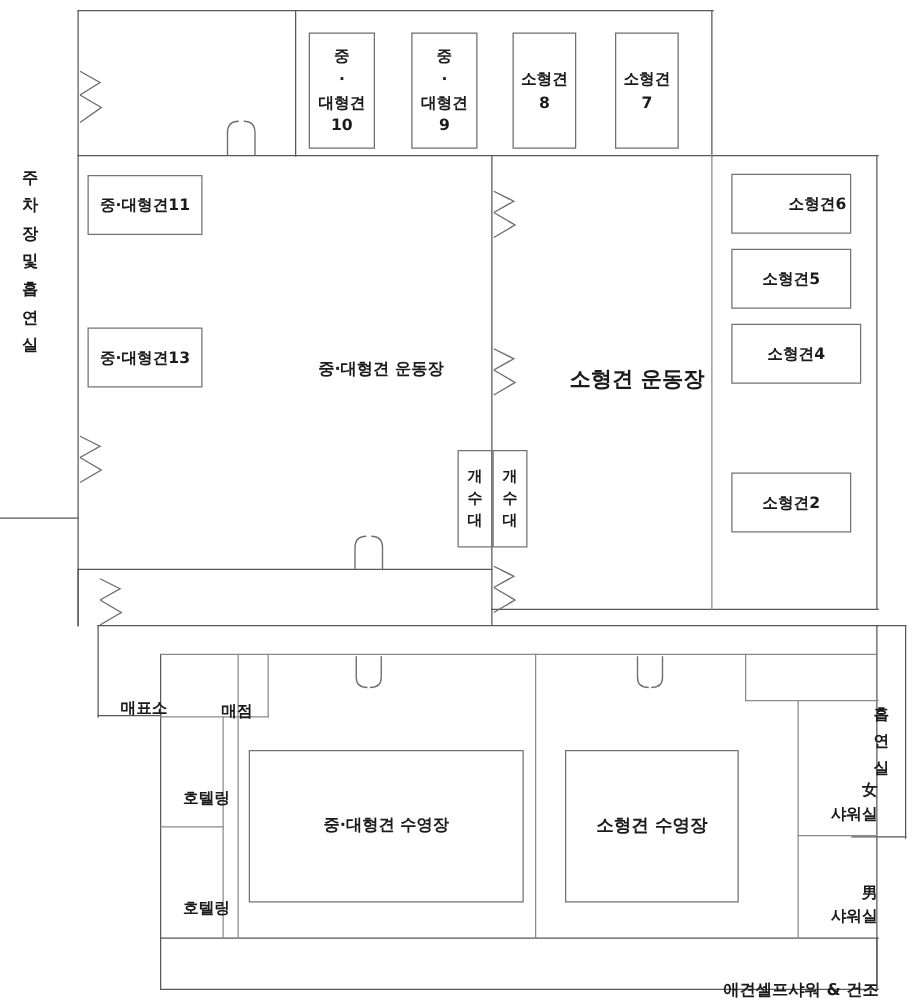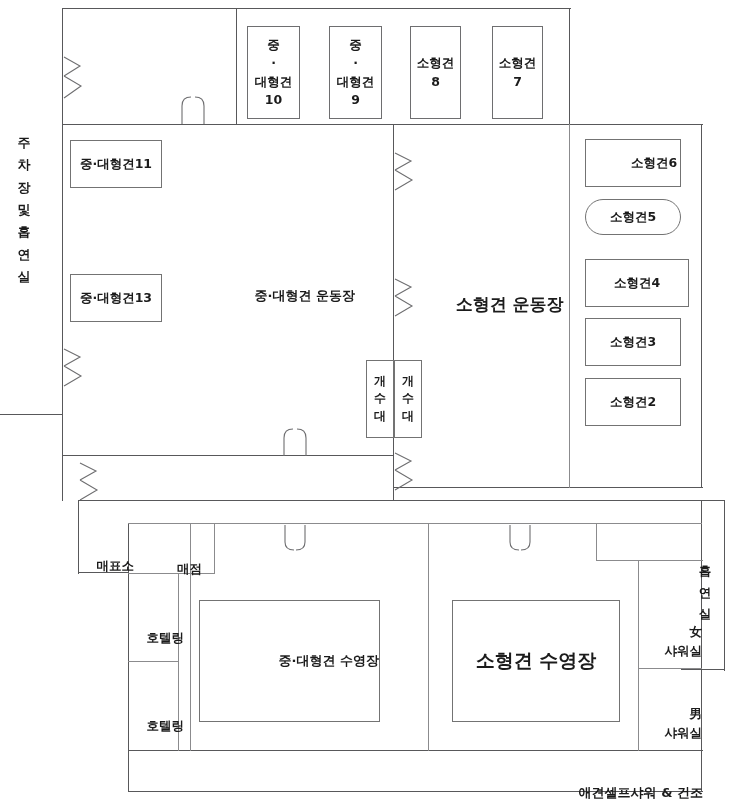--- a/index.html
+++ b/index.html
@@ -178,39 +178,36 @@
   <div class="box box-dark" style="left:492px; top:26px; width:51px; height:93px; font-size:12.5px;">
     <span style="white-space:pre-line;">소형견
 7</span>
   </div>
 
   <div class="box" style="left:70px; top:140px; width:92px; height:48px; font-size:12.5px;">
     <span>중·대형견11</span>
   </div>
 
 
-  <div class="box" style="left:70px; top:274px; width:92px; height:48px; font-size:12.5px;">
+  <div class="box" style="left:70px; top:262px; width:92px; height:48px; font-size:12.5px;">
     <span>중·대형견13</span>
   </div>
 
   <div class="box" style="left:585px; top:139px; width:96px; height:48px; font-size:12.5px;padding-left:42px;">
     <span>소형견6</span>
   </div>
 
-  <div class="box" style="left:585px; top:199px; width:96px; height:36px; font-size:12.5px;border-radius:19px;">
+  <div class="box" style="left:585px; top:199px; width:96px; height:48px; font-size:12.5px;">
     <span>소형견5</span>
   </div>
 
   <div class="box" style="left:585px; top:259px; width:104px; height:48px; font-size:12.5px;">
     <span>소형견4</span>
   </div>
 
-  <div class="box" style="left:585px; top:318px; width:96px; height:48px; font-size:12.5px;">
-    <span>소형견3</span>
-  </div>
 
   <div class="box" style="left:585px; top:378px; width:96px; height:48px; font-size:12.5px;">
     <span>소형견2</span>
   </div>
 
 
   <div class="label" style="left:200px; top:266px; width:155px; font-size:13px;">
     <span>중·대형견 운동장</span>
   </div>
 
@@ -296,25 +293,25 @@
   </div>
 
   <div class="label" style="left:129px; top:610px; width:50px; font-size:12.5px;">
     <span>호텔링</span>
   </div>
 
   <div class="label" style="left:129px; top:698px; width:50px; font-size:12.5px;">
     <span>호텔링</span>
   </div>
 
-  <div class="box" style="left:199px; top:600px; width:181px; height:122px; font-size:13px;justify-content:flex-end;">
+  <div class="box" style="left:199px; top:600px; width:220px; height:122px; font-size:13px;">
     <span>중·대형견 수영장</span>
   </div>
 
-  <div class="box" style="left:452px; top:600px; width:168px; height:122px; font-size:19px;">
+  <div class="box" style="left:452px; top:600px; width:139px; height:122px; font-size:14px;">
     <span>소형견 수영장</span>
   </div>
 
 
   <div class="label" style="left:639px; top:604px; width:63px; font-size:12.5px;">
     <span style="white-space:pre-line;">女
 샤워실</span>
   </div>
 
   <div class="label" style="left:639px; top:686px; width:63px; font-size:12.5px;">

